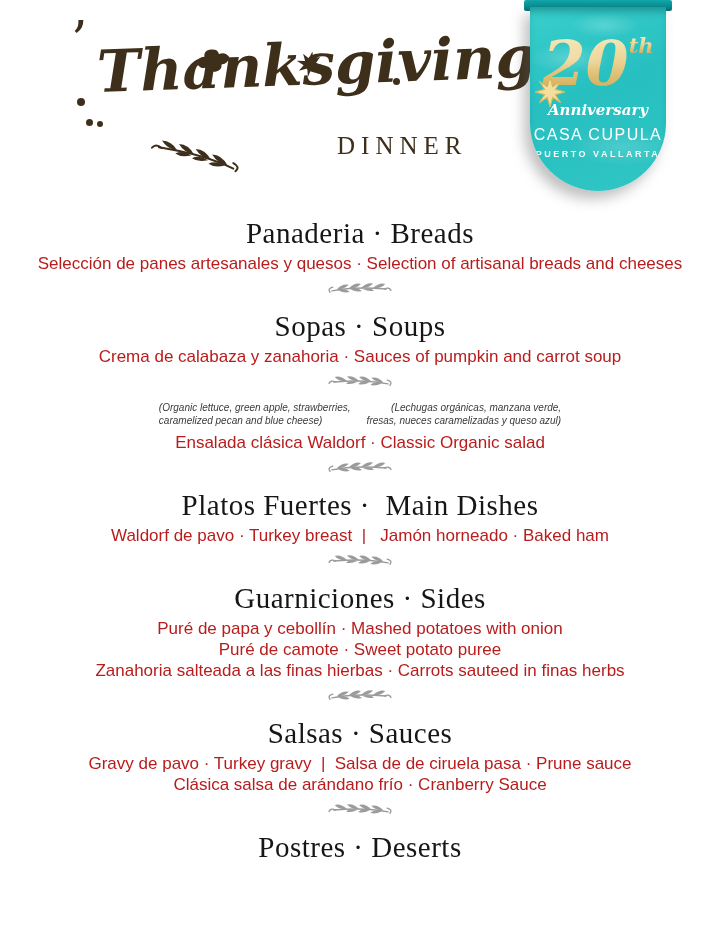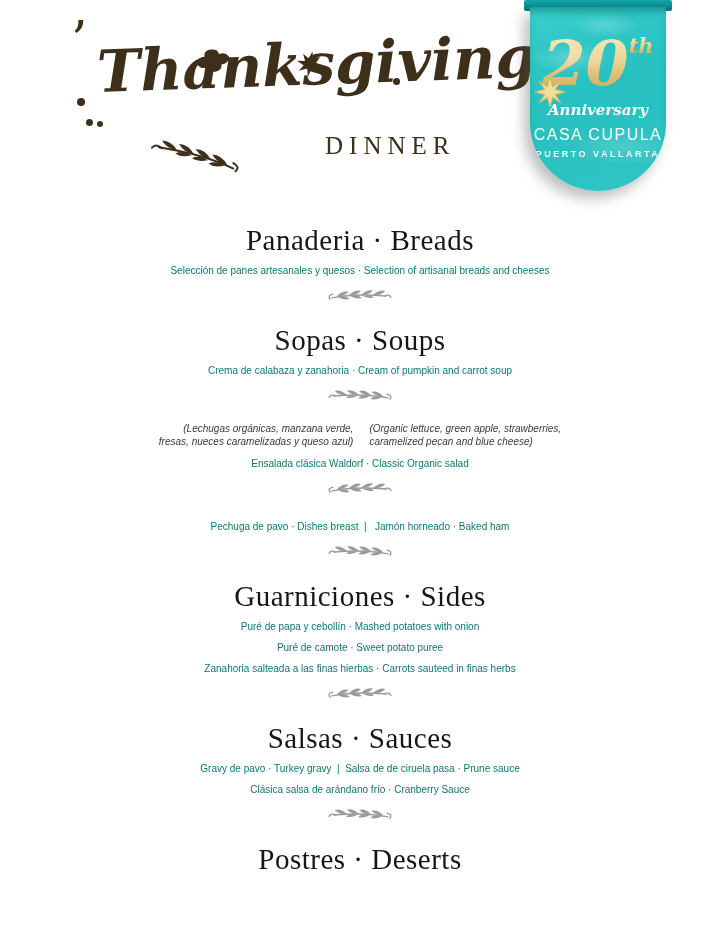--- a/index.html
+++ b/index.html
@@ -13,21 +13,21 @@
   
   .header { position:relative; width:720px; height:205px; }
   .logo { position:absolute; left:55px; top:18px; width:440px; height:185px; color:#3e2f1b; }
   .logo-title {
     position:absolute; left:42px; top:18px; width:400px;
     font-family:"DejaVu Serif", serif; font-style:italic; font-weight:700;
     font-size:58px; line-height:1; color:#3e2f1b; transform:rotate(-2deg);
     white-space:nowrap;
   }
   .logo-dinner {
-    position:absolute; left:270px; top:114px;
+    position:absolute; left:282px; top:114px;
     font-family:"Liberation Serif", serif; font-size:25px; letter-spacing:6px;
     color:#3e2f1b; white-space:nowrap;
   }
   .quote-flourish {
     position:absolute; left:16px; top:-8px;
     font-family:"DejaVu Serif", serif; font-size:52px; color:#3e2f1b;
   }
   .dot { position:absolute; border-radius:50%; background:#3e2f1b; }
   .dot.d1 { left:22px; top:80px;  width:8px; height:8px; }
   .dot.d2 { left:31px; top:101px; width:7px; height:7px; }
@@ -83,28 +83,28 @@
   }
   .badge-brand {
     font-size:16px; letter-spacing:1.5px; color:#ffffff; margin-top:7px; font-weight:400;
   }
   .badge-loc {
     font-size:9px; letter-spacing:2.5px; color:#f2fbfb; margin-top:5px; font-weight:700;
   }
 
   
   .menu { position:relative; width:720px; text-align:center; }
-  .sec { margin:18px auto; width:660px; }
+  .sec { margin:11px auto; width:660px; }
   .sec-title {
     font-family:"Liberation Serif", serif; font-weight:400;
     font-size:29px; line-height:34px; letter-spacing:.5px; color:#161616;
     margin:8px 0 3px; white-space:pre-wrap;
   }
   .sec-line {
-    font-size:10px; line-height:21px; color:#0f766e;
+    font-size:17px; line-height:21px; color:#b91c1c;
     white-space:pre-wrap;
   }
   .note-row {
     display:flex; justify-content:center; align-items:flex-start; gap:16px;
     margin:1px 0 5px;
   }
   .note-col { font-style:italic; font-size:10px; line-height:12.5px; color:#3a3a3a; }
   .note-col.left  { text-align:right; }
   .note-col.right { text-align:left; }
   .note-col span { display:block; }
@@ -189,45 +189,46 @@
     <section class="sec">
       <h2 class="sec-title">Panaderia · Breads</h2>
       <p class="sec-line">Selección de panes artesanales y quesos · Selection of artisanal breads and cheeses</p>
       <div class="divider"><svg>
             <use href="#sym-laurel"></use>
           </svg></div>
     </section>
 
     <section class="sec">
       <h2 class="sec-title">Sopas · Soups</h2>
-      <p class="sec-line">Crema de calabaza y zanahoria · Cream of pumpkin and carrot soup</p>
+      <p class="sec-line">Crema de calabaza y zanahoria · Sauces of pumpkin and carrot soup</p>
       <div class="divider"><svg class="flip">
             <use href="#sym-laurel"></use>
           </svg></div>
     </section>
 
     <section class="sec">
       <div class="note-row">
+        <div class="note-col right">
+          <span>(Organic lettuce, green apple, strawberries,</span>
+          <span>caramelized pecan and blue cheese)</span>
+        </div>
         <div class="note-col left">
           <span>(Lechugas orgánicas, manzana verde,</span>
           <span>fresas, nueces caramelizadas y queso azul)</span>
         </div>
-        <div class="note-col right">
-          <span>(Organic lettuce, green apple, strawberries,</span>
-          <span>caramelized pecan and blue cheese)</span>
-        </div>
       </div>
       <p class="sec-line">Ensalada clásica Waldorf · Classic Organic salad</p>
       <div class="divider"><svg>
             <use href="#sym-laurel"></use>
           </svg></div>
     </section>
 
     <section class="sec">
-      <p class="sec-line">Pechuga de pavo · Dishes breast  |   Jamón horneado · Baked ham</p>
+      <h2 class="sec-title">Platos Fuertes ·  Main Dishes</h2>
+      <p class="sec-line">Waldorf de pavo · Turkey breast  |   Jamón horneado · Baked ham</p>
       <div class="divider"><svg class="flip">
             <use href="#sym-laurel"></use>
           </svg></div>
     </section>
 
     <section class="sec">
       <h2 class="sec-title">Guarniciones · Sides</h2>
       <p class="sec-line">Puré de papa y cebollín · Mashed potatoes with onion</p>
       <p class="sec-line">Puré de camote · Sweet potato puree</p>
       <p class="sec-line">Zanahoria salteada a las finas hierbas · Carrots sauteed in finas herbs</p>

